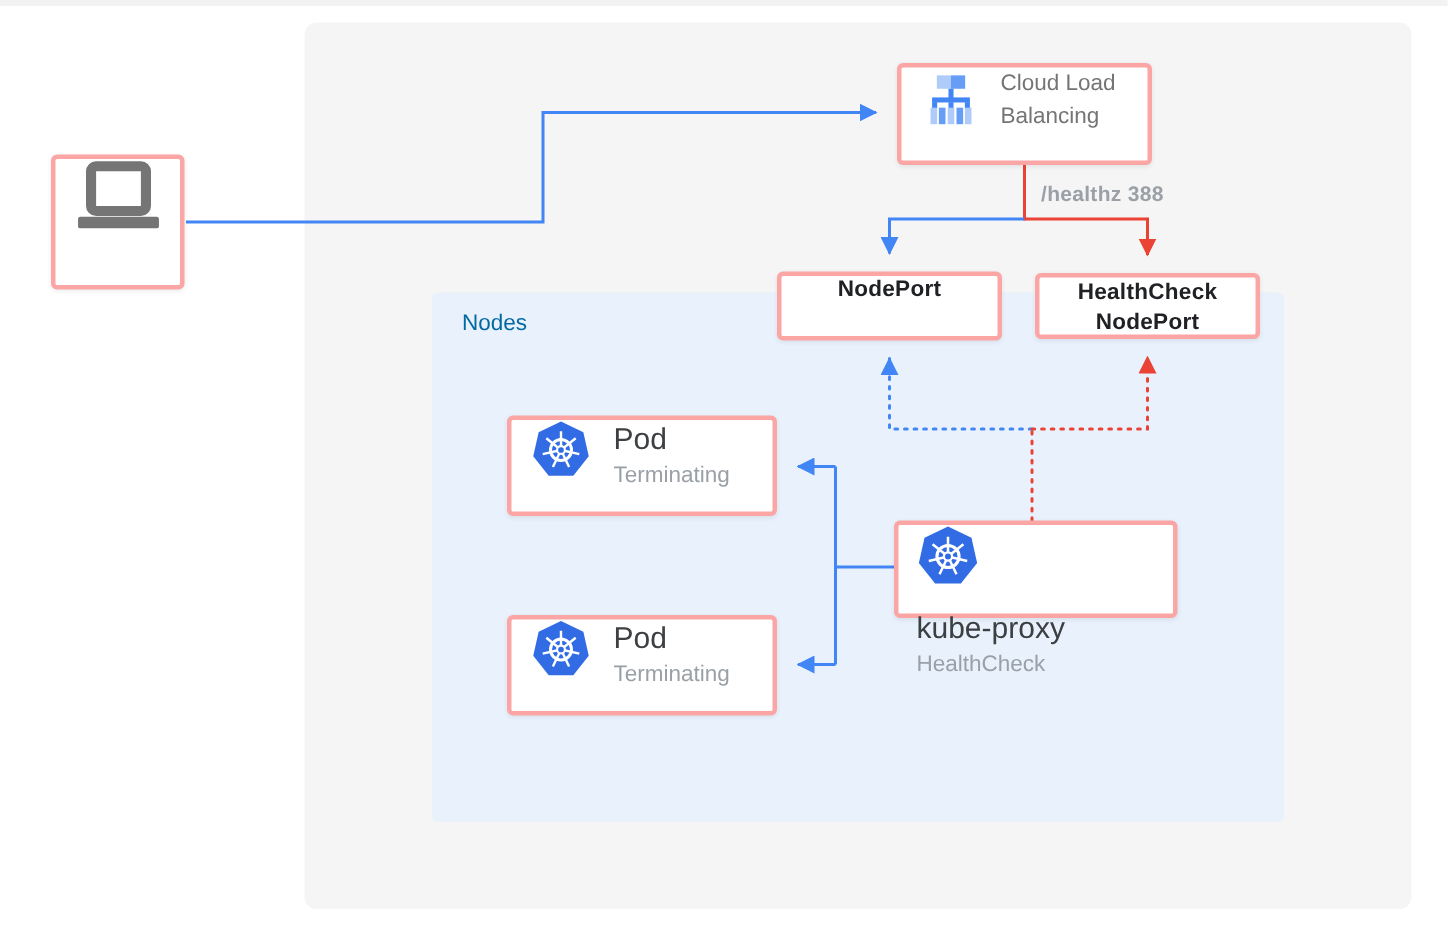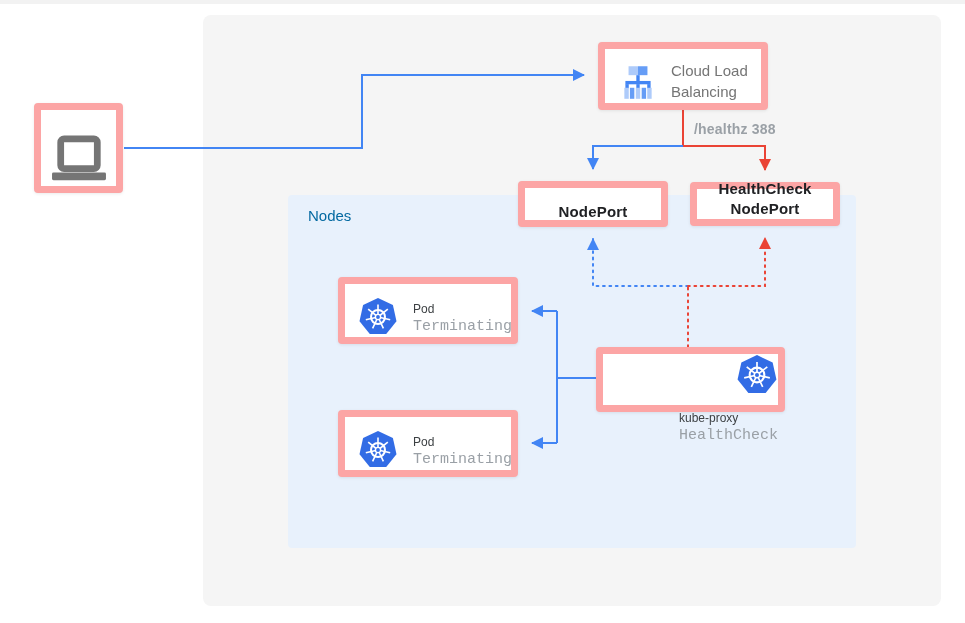--- a/index.html
+++ b/index.html
@@ -21,36 +21,36 @@
   }
   .nodes-container {
     position: absolute; left: 288px; top: 195px; width: 568px; height: 353px;
     background: #e8f1fc; border-radius: 4px;
   }
   .nodes-label {
     position: absolute; left: 308px; top: 207px;
     font-size: 15px; color: #0369a1;
   }
   .card {
-    position: absolute; background: #ffffff; border: 7px solid #fca5a5;
+    position: absolute; background: #ffffff; border: 3px solid #fca5a5;
     border-radius: 4px; box-shadow: 0 1px 3px rgba(60,64,67,0.10);
-    display: flex; align-items: flex-end;
+    display: flex; align-items: flex-start;
   }
   .card-laptop { left: 34px; top: 103px; width: 89px; height: 90px; justify-content: center; }
   .card-clb { left: 598px; top: 42px; width: 170px; height: 68px; padding-left: 12px; gap: 12px; }
   .card-nodeport { left: 518px; top: 181px; width: 150px; height: 46px; justify-content: center; }
   .card-hc { left: 690px; top: 182px; width: 150px; height: 44px; justify-content: center; text-align: center; }
   .card-pod1 { left: 338px; top: 277px; width: 180px; height: 67px; padding-left: 13px; gap: 15px; }
   .card-pod2 { left: 338px; top: 410px; width: 180px; height: 67px; padding-left: 13px; gap: 15px; }
   .card-kproxy { left: 596px; top: 347px; width: 189px; height: 65px; padding-left: 12px; gap: 14px; flex-direction: column; }
   .bold-label { font-weight: bold; font-size: 15px; color: #202124; letter-spacing: .2px; }
   .card-hc .bold-label { width: 110px; line-height: 1.35; }
   .clb-text { font-size: 15px; color: #757575; line-height: 1.45; width: 95px; }
-  .node-title { font-size: 12px; color: #3c4043; line-height: 1.35; }
-  .node-sub { font-size: 15px; color: #9aa0a6; line-height: 1.35; font-family: Liberation Mono, monospace; }
+  .node-title { font-size: 20px; color: #3c4043; line-height: 1.35; }
+  .node-sub { font-size: 15px; color: #9aa0a6; line-height: 1.35; }
   .healthz-label {
     position: absolute; left: 694px; top: 121px;
     font-size: 14px; font-weight: bold; color: #9aa0a6; letter-spacing: .2px;
   }
   svg.edges { position: absolute; left: 0; top: 0; pointer-events: none; }
   .edge-blue { stroke: #4285f4; stroke-width: 2; fill: none; }
   .edge-red  { stroke: #ea4335; stroke-width: 2; fill: none; }
   .dotted { stroke-dasharray: 1.8 4.6; stroke-linecap: round; }
   .icon-wrap { flex: 0 0 auto; display: flex; align-items: center; justify-content: center; }
 </style>

